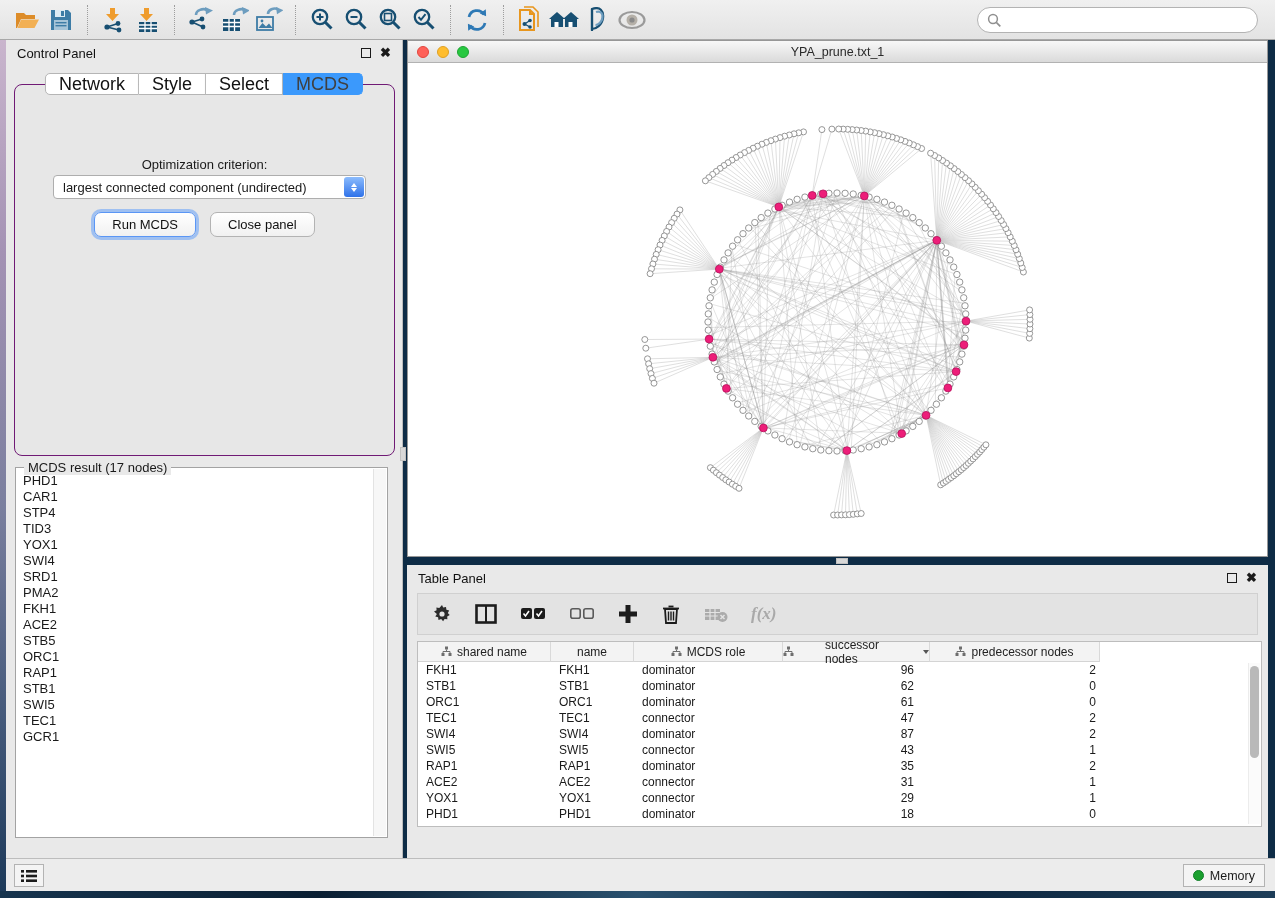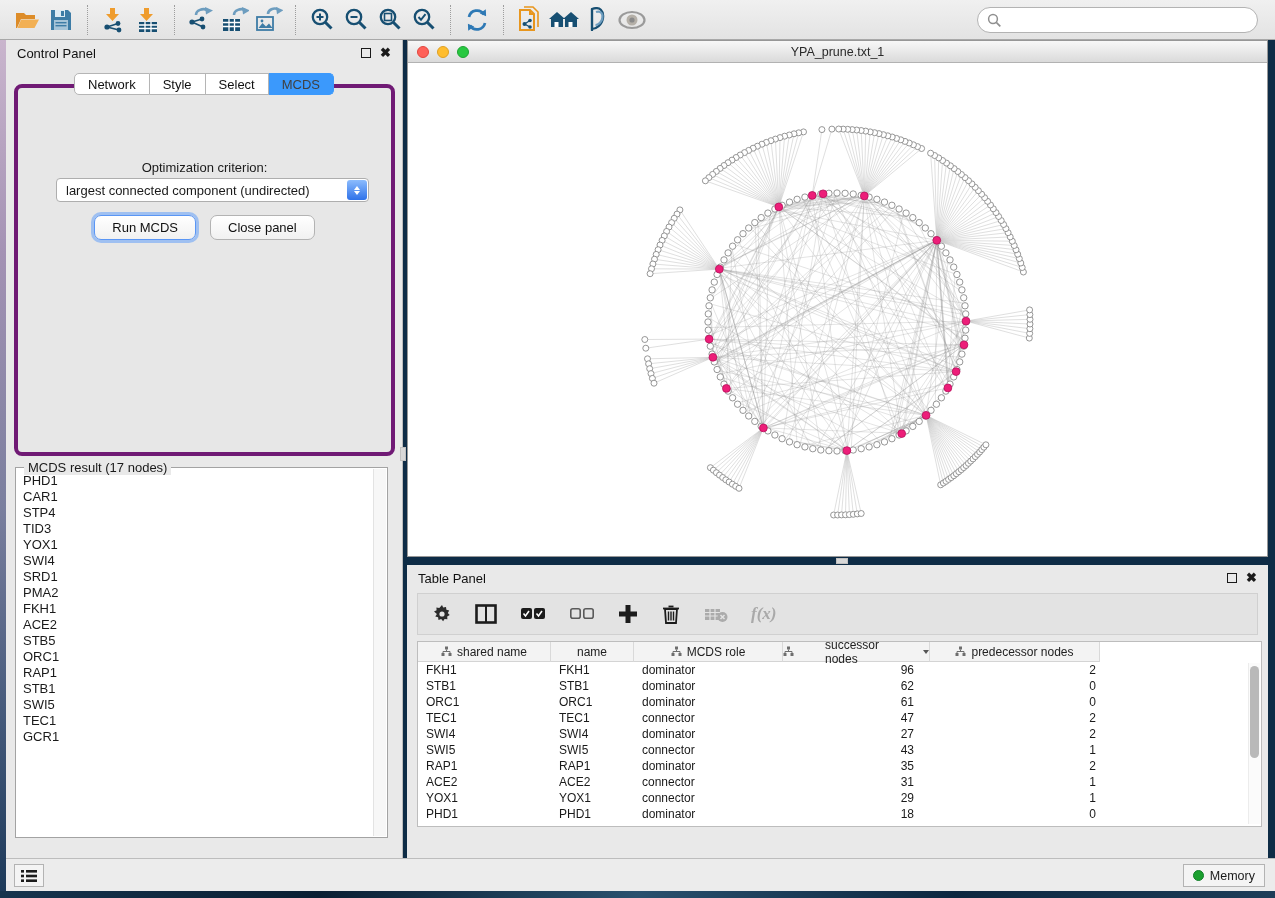--- a/index.html
+++ b/index.html
@@ -27,27 +27,27 @@
   
   .panel-titlebar { height:26px; display:flex; align-items:center; padding:0 11px; font-size:13px; color:#111; }
   .win-btns { margin-left:auto; display:flex; align-items:center; gap:9px; }
   .float-btn { width:10px; height:10px; border:1.5px solid #1a1a1a; background:transparent; }
   .close-btn { font-size:13px; font-weight:700; color:#1a1a1a; line-height:10px; }
 
   
   .control-panel { position:absolute; left:6px; top:40px; width:397px; height:818px;
     background:#e9e9e9; border-right:1px solid #bcbcbc; }
   .seg-tabs { position:absolute; top:33px; left:50%; transform:translateX(-50%); display:flex; z-index:3; }
-  .seg { height:22px; padding:0 13px; font-size:13px; background:#fff; color:#111;
+  .seg { height:22px; padding:0 13px; font-size:18px; background:#fff; color:#111;
     border:1px solid #b5b5b5; border-left:none; display:flex; align-items:center; cursor:default; white-space:nowrap; }
   .seg:first-child { border-left:1px solid #b5b5b5; border-radius:5px 0 0 5px; }
   .seg:last-child { border-radius:0 5px 5px 0; }
   .seg.active { background:#3b99fc; border-color:#3b99fc; color:#404040; }
   .tab-box { position:absolute; left:8px; top:44px; width:381px; height:372px;
-    background:#e7e7e7; border:4px solid #701a75; border-radius:8px; }
+    background:#e7e7e7; border:1px solid #701a75; border-radius:8px; }
   .opt-label { position:absolute; top:72px; width:100%; text-align:center; font-size:13px; }
   .select { position:absolute; left:38px; top:90px; width:313px; height:24px; background:#fff;
     border:1px solid #aeaeae; border-radius:4px; font-size:13px; display:flex; align-items:center;
     padding-left:9px; cursor:default; }
   .select-cap { position:absolute; right:1px; top:1px; bottom:1px; width:20px; border-radius:3px;
     background:linear-gradient(#8cbcfd,#2f72e9); display:flex; flex-direction:column;
     align-items:center; justify-content:center; gap:1px; }
   .select-cap b { width:0; height:0; border-left:3.5px solid transparent; border-right:3.5px solid transparent; }
   .cap-up { border-bottom:4px solid #fff; }
   .cap-dn { border-top:4px solid #fff; }
@@ -1110,21 +1110,21 @@
           <div class="td left" style="width: 133px;">TEC1</div>
           <div class="td left" style="width: 83px;">TEC1</div>
           <div class="td left" style="width: 149px;">connector</div>
           <div class="td right" style="width: 147px; padding-right: 16px;">47</div>
           <div class="td right" style="width: 170px; padding-right: 4px;">2</div>
         </div>
         <div class="tbl-row">
           <div class="td left" style="width: 133px;">SWI4</div>
           <div class="td left" style="width: 83px;">SWI4</div>
           <div class="td left" style="width: 149px;">dominator</div>
-          <div class="td right" style="width: 147px; padding-right: 16px;">27</div>
+          <div class="td right" style="width: 147px; padding-right: 16px;">87</div>
           <div class="td right" style="width: 170px; padding-right: 4px;">2</div>
         </div>
         <div class="tbl-row">
           <div class="td left" style="width: 133px;">SWI5</div>
           <div class="td left" style="width: 83px;">SWI5</div>
           <div class="td left" style="width: 149px;">connector</div>
           <div class="td right" style="width: 147px; padding-right: 16px;">43</div>
           <div class="td right" style="width: 170px; padding-right: 4px;">1</div>
         </div>
         <div class="tbl-row">

